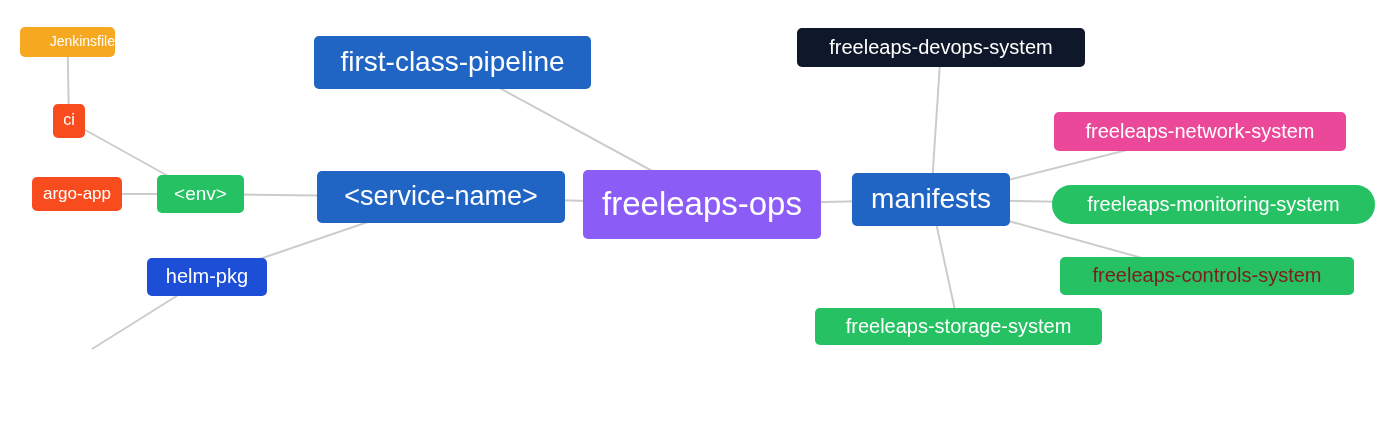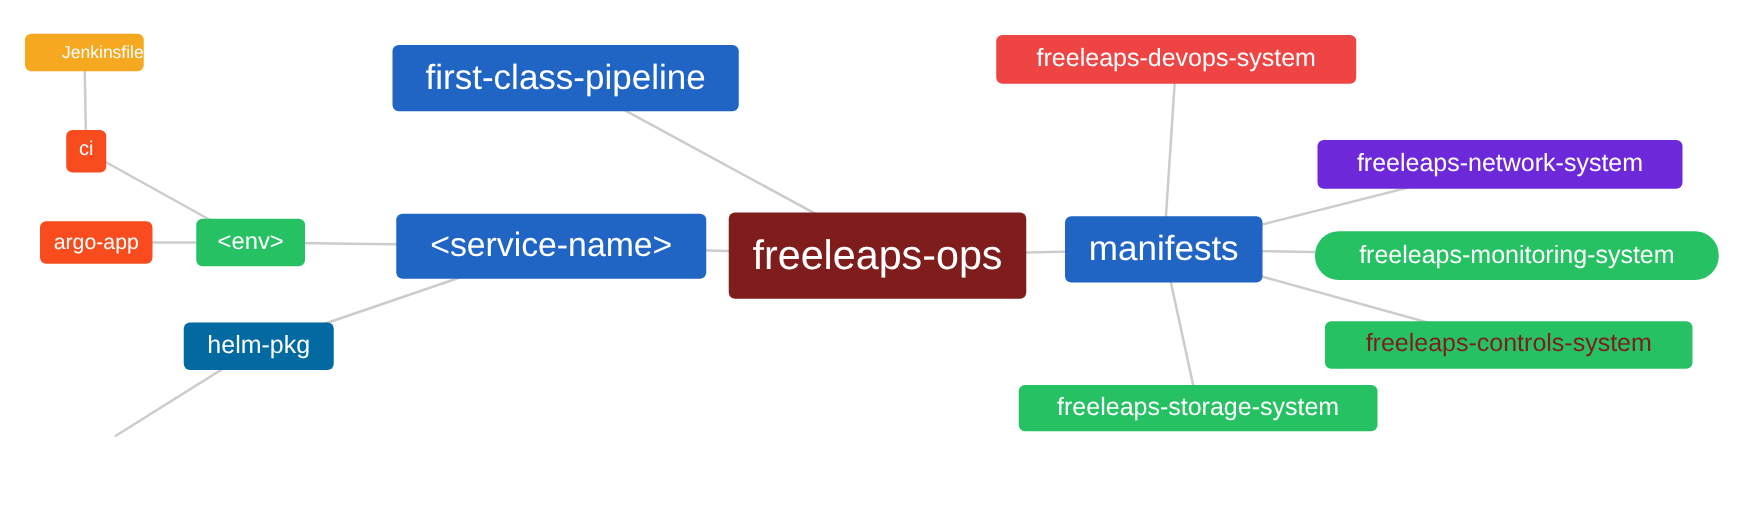--- a/index.html
+++ b/index.html
@@ -50,42 +50,42 @@
       <line x1="92" y1="349" x2="207" y2="277" stroke="#cccccc" stroke-width="2"></line>
       <line x1="452.5" y1="62.5" x2="714" y2="204.5" stroke="#cccccc" stroke-width="2"></line>
       <line x1="441" y1="197" x2="714" y2="204.5" stroke="#cccccc" stroke-width="2"></line>
       <line x1="714" y1="204.5" x2="931" y2="199.5" stroke="#cccccc" stroke-width="2"></line>
       <line x1="931" y1="199.5" x2="941" y2="47.5" stroke="#cccccc" stroke-width="2"></line>
       <line x1="931" y1="199.5" x2="1200" y2="131.5" stroke="#cccccc" stroke-width="2"></line>
       <line x1="931" y1="199.5" x2="1213.5" y2="204.5" stroke="#cccccc" stroke-width="2"></line>
       <line x1="931" y1="199.5" x2="1207" y2="276" stroke="#cccccc" stroke-width="2"></line>
       <line x1="931" y1="199.5" x2="958.5" y2="326.5" stroke="#cccccc" stroke-width="2"></line>
     </svg>
-<div class="node" style="left: 583px; top: 170px; width: 238px; height: 69px; font-size: 33px; background: #7f1d1d; color: rgb(255, 255, 255); text-align: center;">
+<div class="node" style="left: 583px; top: 170px; width: 238px; height: 69px; font-size: 33px; background: #8b5cf6; color: rgb(255, 255, 255); text-align: center;">
       <span>freeleaps-ops</span>
     </div>
     <div class="node" style="left: 314px; top: 36px; width: 277px; height: 53px; font-size: 28px; background: rgb(32, 101, 196); color: rgb(255, 255, 255);">
       <span>first-class-pipeline</span>
     </div>
     <div class="node" style="left: 317px; top: 171px; width: 248px; height: 52px; font-size: 27px; background: rgb(32, 101, 196); color: rgb(255, 255, 255);">
       <span>&lt;service-name&gt;</span>
     </div>
     <div class="node" style="left: 852px; top: 173px; width: 158px; height: 53px; font-size: 28px; background: rgb(32, 101, 196); color: rgb(255, 255, 255);">
       <span>manifests</span>
     </div>
     <div class="node" style="left: 157px; top: 175px; width: 87px; height: 38px; font-size: 19px; background: rgb(37, 193, 99); color: rgb(255, 255, 255);">
       <span>&lt;env&gt;</span>
     </div>
-    <div class="node" style="left: 147px; top: 258px; width: 120px; height: 38px; font-size: 20px; background: #0369a1; color: rgb(255, 255, 255);">
+    <div class="node" style="left: 147px; top: 258px; width: 120px; height: 38px; font-size: 20px; background: #1d4ed8; color: rgb(255, 255, 255);">
       <span>helm-pkg</span>
     </div>
-    <div class="node" style="left: 797px; top: 28px; width: 288px; height: 39px; font-size: 20px; background: #ef4444; color: rgb(255, 255, 255); text-align: right;">
+    <div class="node" style="left: 797px; top: 28px; width: 288px; height: 39px; font-size: 20px; background: #0f172a; color: rgb(255, 255, 255); text-align: right;">
       <span>freeleaps-devops-system</span>
     </div>
-    <div class="node" style="left: 1054px; top: 112px; width: 292px; height: 39px; font-size: 20px; background: #6d28d9; color: rgb(255, 255, 255);">
+    <div class="node" style="left: 1054px; top: 112px; width: 292px; height: 39px; font-size: 20px; background: #ec4899; color: rgb(255, 255, 255);">
       <span>freeleaps-network-system</span>
     </div>
     <div class="node" style="left: 1052px; top: 185px; width: 323px; height: 39px; font-size: 20px; background: rgb(37, 193, 99); color: rgb(255, 255, 255); border-radius: 19px;">
       <span>freeleaps-monitoring-system</span>
     </div>
     <div class="node" style="left: 1060px; top: 257px; width: 294px; height: 38px; font-size: 20px; background: rgb(37, 193, 99); color: #7f1d1d;">
       <span>freeleaps-controls-system</span>
     </div>
     <div class="node" style="left: 815px; top: 308px; width: 287px; height: 37px; font-size: 20px; background: rgb(37, 193, 99); color: rgb(255, 255, 255);">
       <span>freeleaps-storage-system</span>

